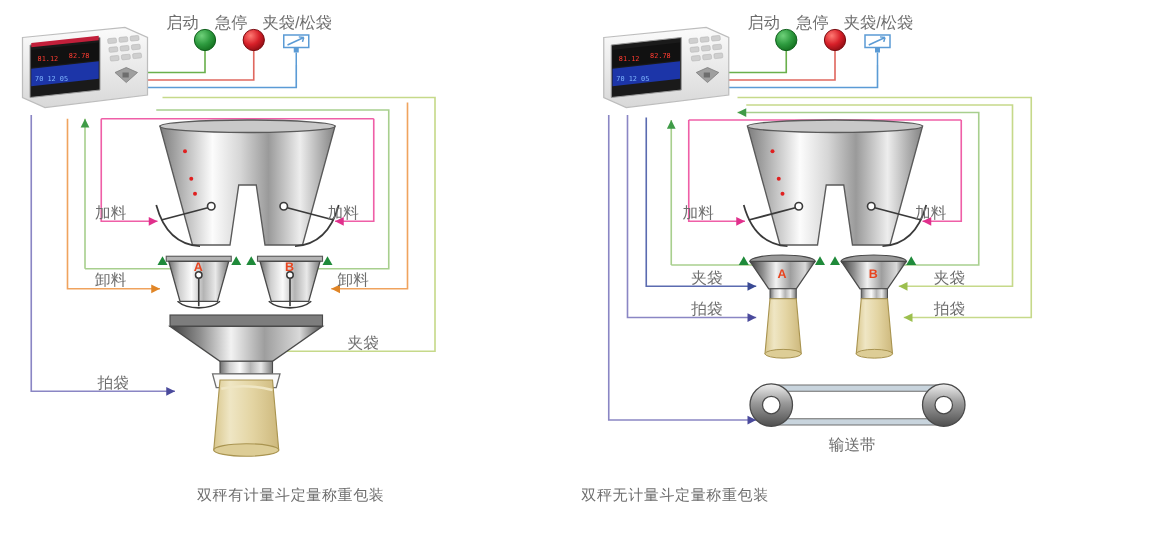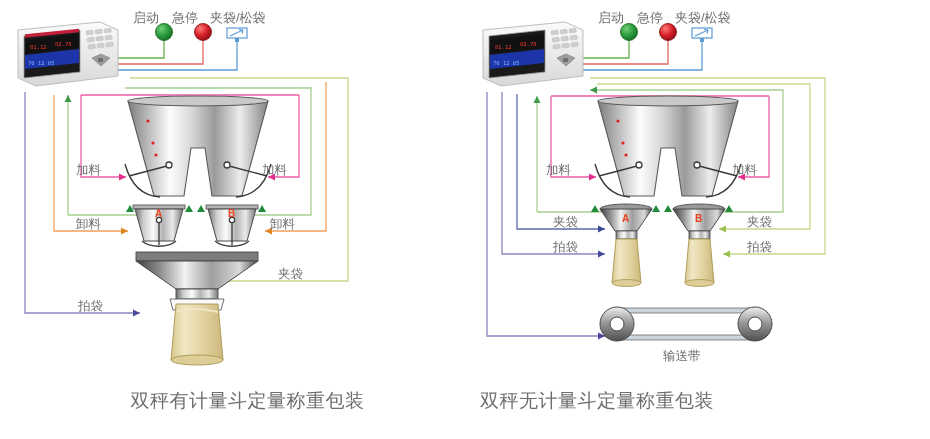--- a/index.html
+++ b/index.html
@@ -8,21 +8,21 @@
     font-family:"Liberation Sans","DejaVu Sans",sans-serif;
     overflow:hidden;position:relative;
   }
   .stage{position:absolute;left:0;top:0;width:930px;height:439px;}
   .panel{position:absolute;top:0;width:465px;height:439px;}
   #panel-left{left:0;}
   #panel-right{left:465px;}
   .svg-layer{position:absolute;left:0;top:0;width:465px;height:439px;}
   .caption{
     position:absolute;left:0;width:465px;top:388px;
-    text-align:center;font-size:19px;color:#6e6e6e;letter-spacing:.5px;padding-left:15px;
+    text-align:center;font-size:12px;color:#6e6e6e;letter-spacing:.5px;
   }
   #panel-right .caption{text-align:left;}
   .lbl{font-size:12.5px;fill:#6e6e6e;font-family:"Liberation Sans","DejaVu Sans",sans-serif;}
   .lbl-btn{font-size:13px;fill:#6e6e6e;font-family:"Liberation Sans","DejaVu Sans",sans-serif;}
   .lbl-ab{font-size:10px;fill:#e8441f;font-family:"Liberation Sans","DejaVu Sans",sans-serif;font-weight:bold;}
   .wire{fill:none;stroke-width:1.3;}
 </style>
 </head>
 <body>
 

